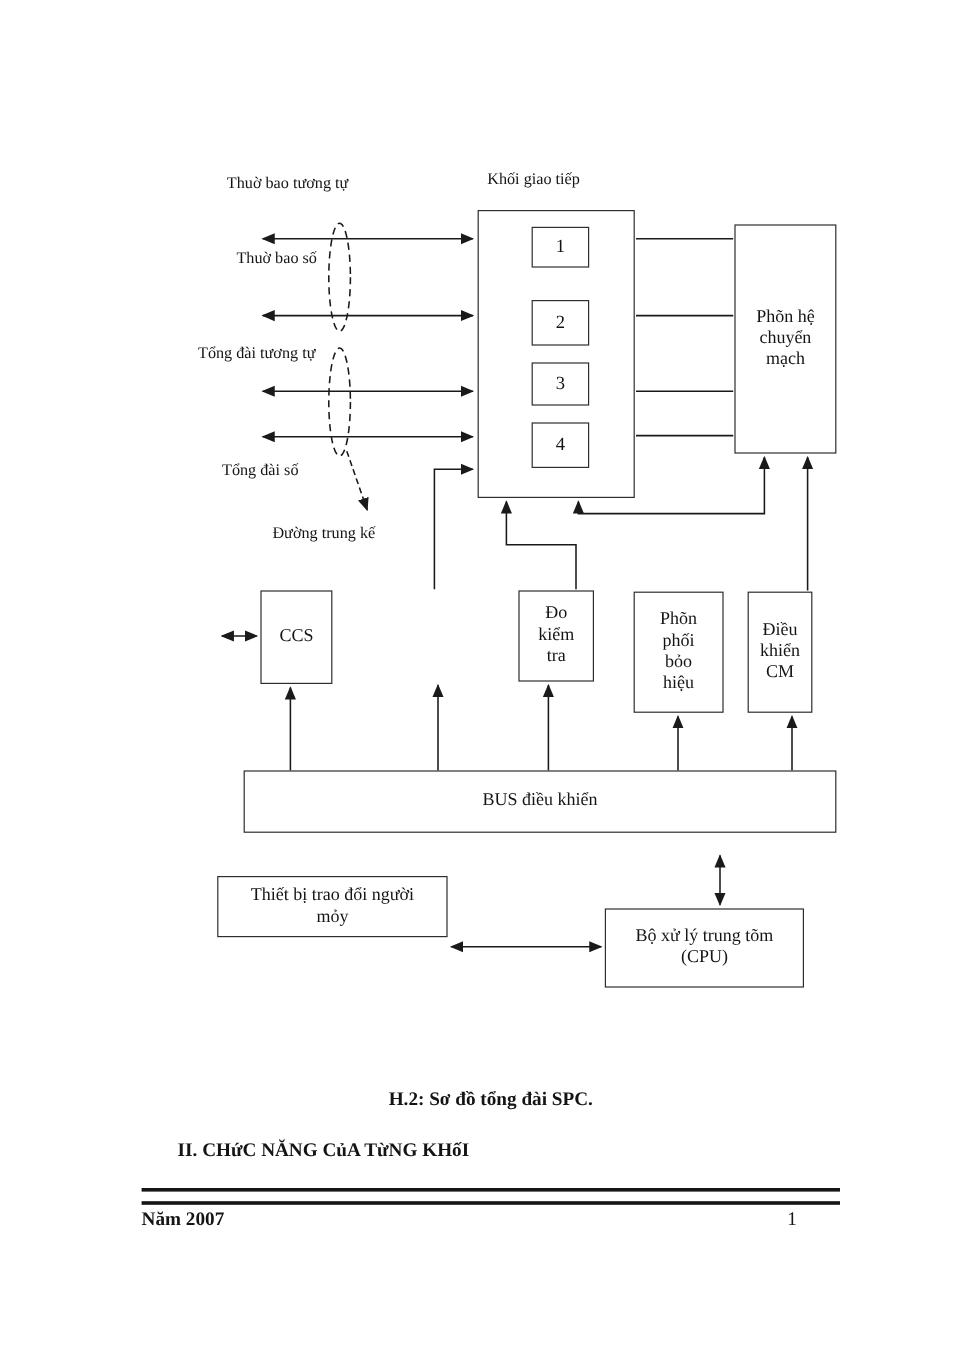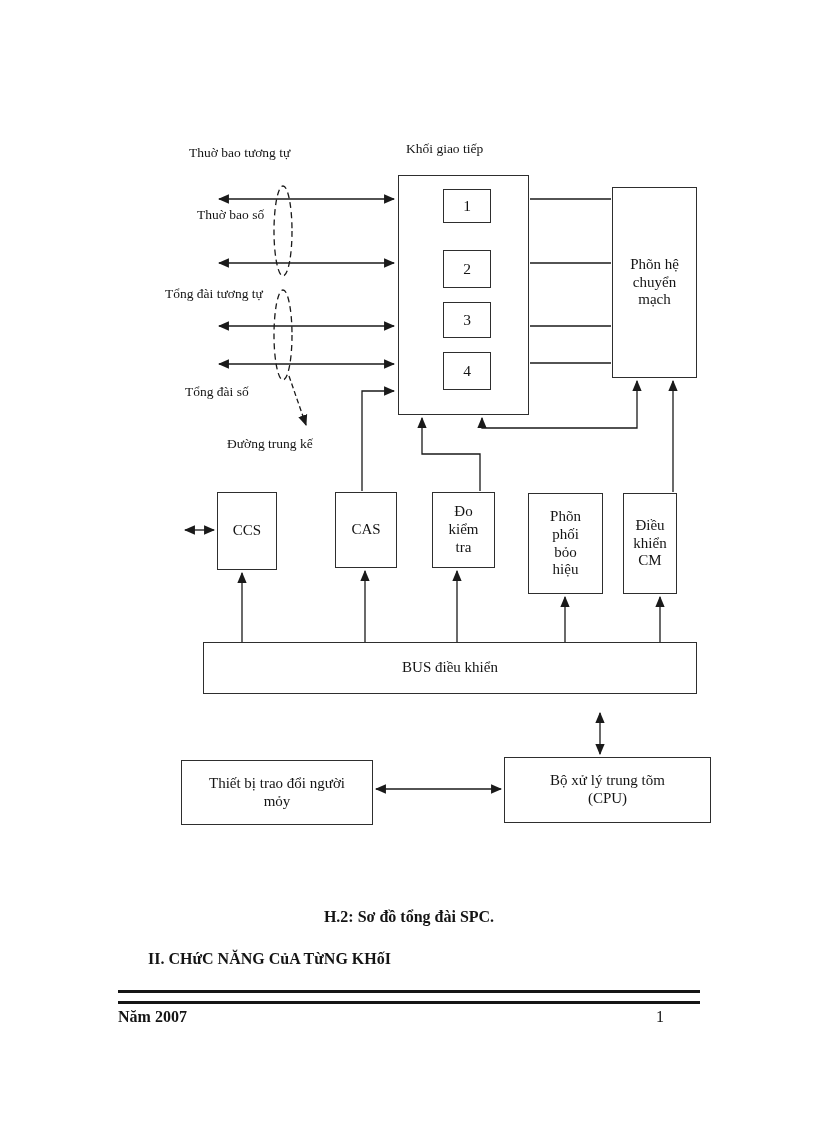--- a/index.html
+++ b/index.html
@@ -94,37 +94,36 @@
   <div class="box card" style="left:443px;top:189px;width:48px;height:34px;">1</div>
   <div class="box card" style="left:443px;top:250px;width:48px;height:38px;">2</div>
   <div class="box card" style="left:443px;top:302px;width:48px;height:36px;">3</div>
   <div class="box card" style="left:443px;top:352px;width:48px;height:38px;">4</div>
 
   <div class="box" style="left:612px;top:187px;width:85px;height:191px;">Phõn hệ
 chuyển
 mạch</div>
 
   <div class="box big" style="left:217px;top:492px;width:60px;height:78px;">CCS</div>
-  <div class="box big" style="left:335px;top:492px;width:62px;height:76px;">CAS</div>
   <div class="box" style="left:432px;top:492px;width:63px;height:76px;">Đo
 kiểm
 tra</div>
   <div class="box" style="left:528px;top:493px;width:75px;height:101px;">Phõn
 phối
 bỏo
 hiệu</div>
   <div class="box" style="left:623px;top:493px;width:54px;height:101px;">Điều
 khiển
 CM</div>
 
   <div class="box" style="left:203px;top:642px;width:494px;height:52px;">BUS điều khiển</div>
 
-  <div class="box" style="left:181px;top:760px;width:192px;height:65px;">Thiết bị trao đổi người
+  <div class="box" style="left:181px;top:730px;width:192px;height:51px;">Thiết bị trao đổi người
 mỏy</div>
-  <div class="box" style="left:504px;top:757px;width:207px;height:66px;">Bộ xử lý trung tõm
+  <div class="box" style="left:504px;top:757px;width:166px;height:66px;">Bộ xử lý trung tõm
 (CPU)</div>
 
   <div class="lbl" style="left:189px;top:145px;">Thuờ bao tương tự</div>
   <div class="lbl" style="left:406px;top:141px;">Khối giao tiếp</div>
   <div class="lbl" style="left:197px;top:207px;text-align:center;">Thuờ bao số</div>
   <div class="lbl" style="left:165px;top:286px;">Tổng đài tương tự</div>
   <div class="lbl" style="left:185px;top:384px;">Tổng đài số</div>
   <div class="lbl" style="left:227px;top:436px;">Đường trung kế</div>
 
   <div class="caption">H.2: Sơ đồ tổng đài SPC.</div>

